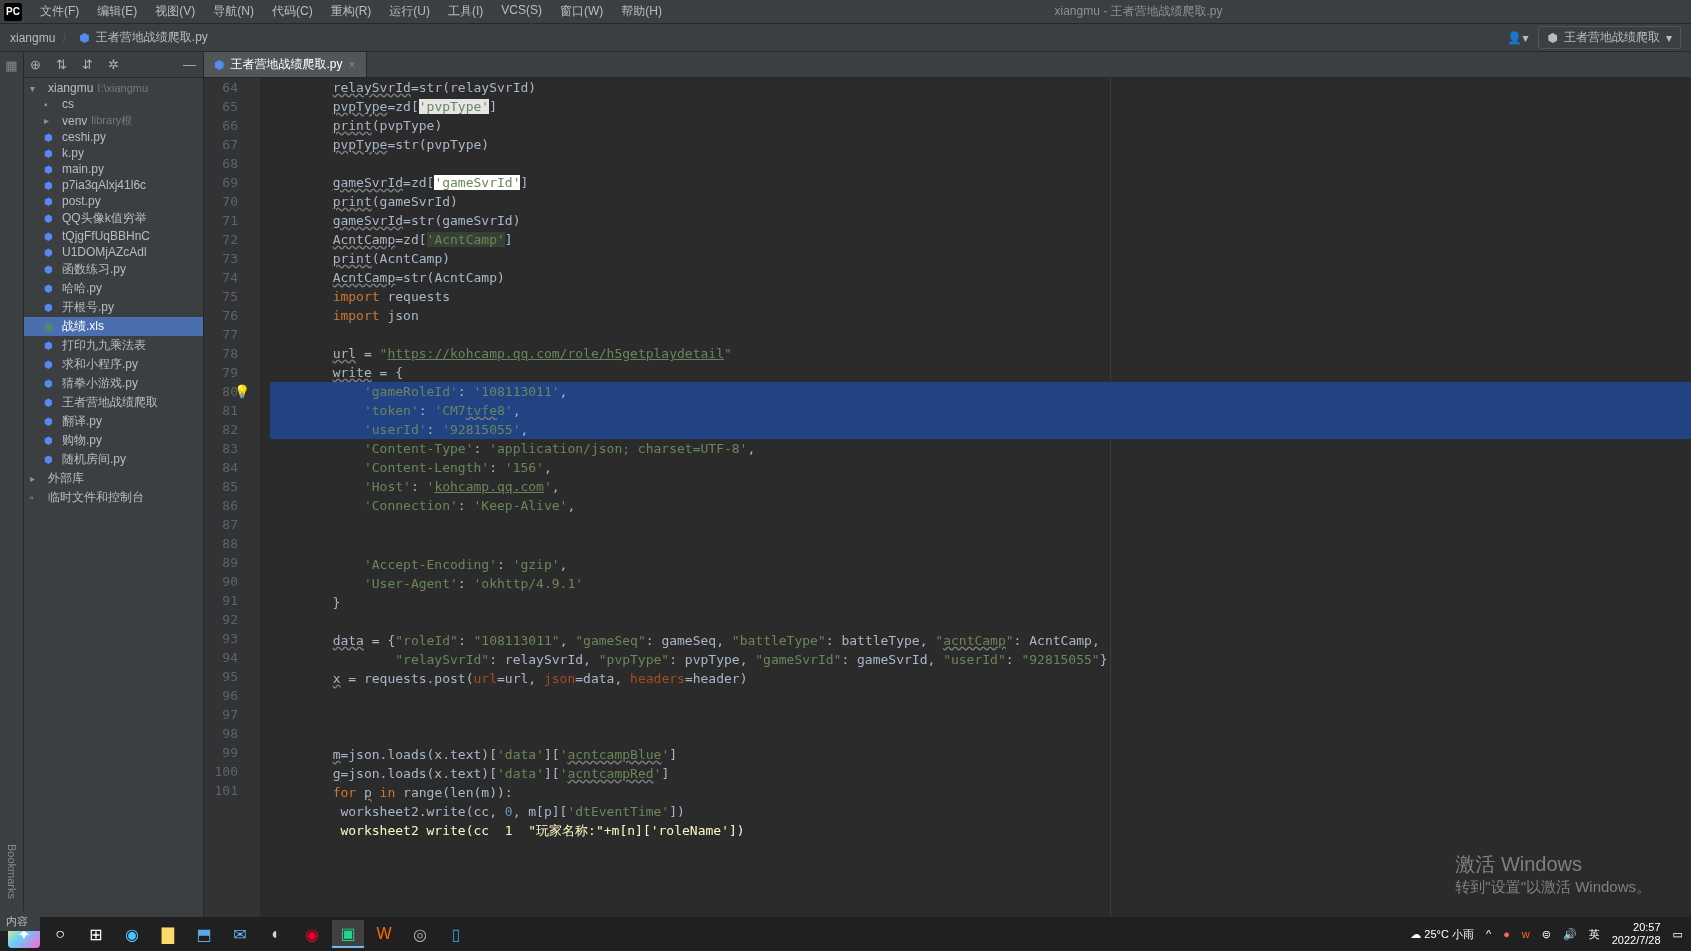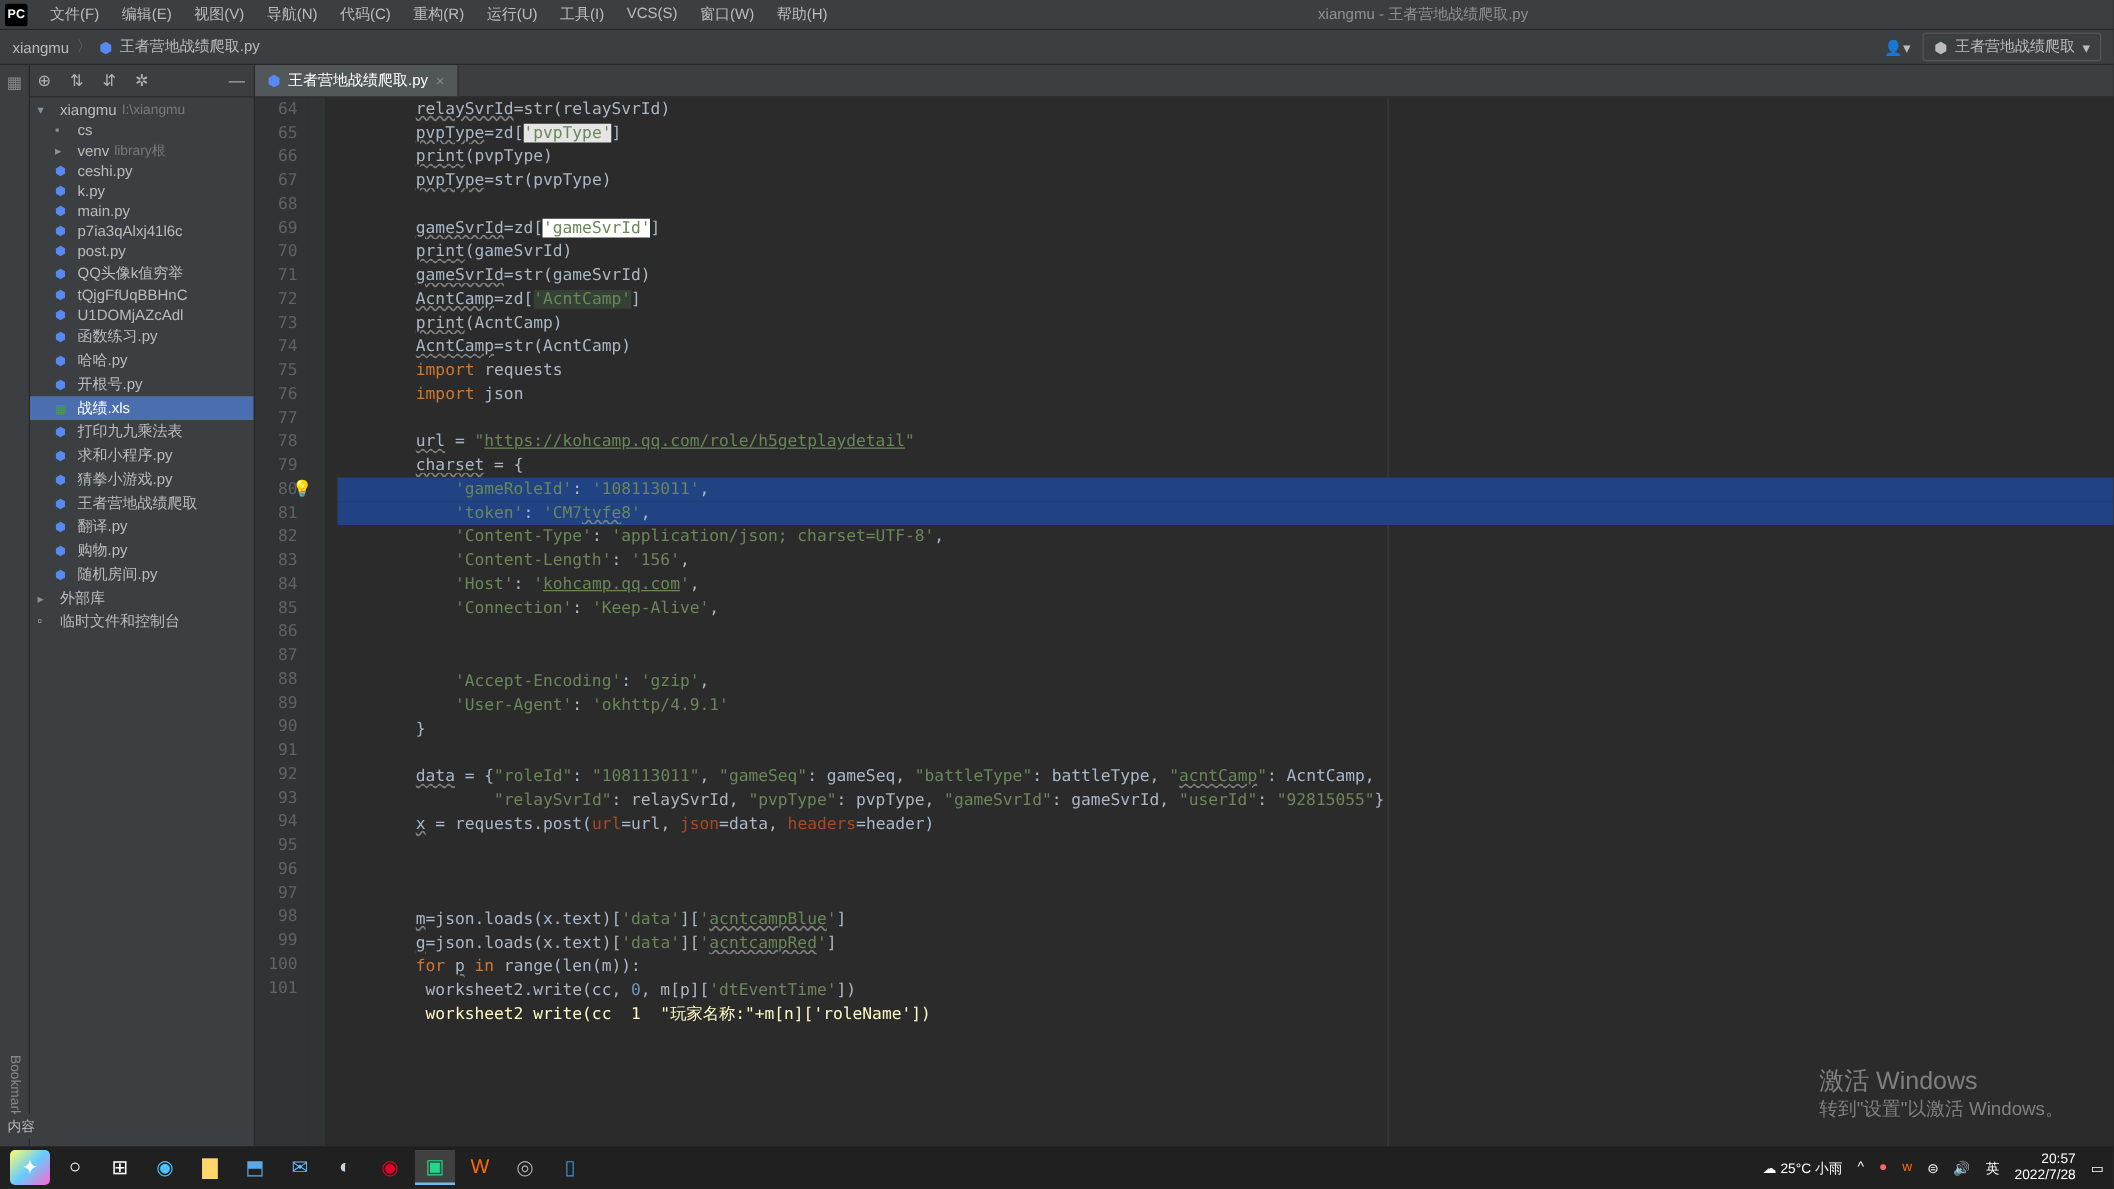--- a/index.html
+++ b/index.html
@@ -195,21 +195,21 @@
     .task-icon {
       width: 32px; height: 28px;
       display: flex; align-items:center; justify-content:center;
       color: #fff; font-size:16px; cursor:pointer;
     }
     .task-icon.active { background: #404040; border-bottom: 2px solid #76b9ed;}
     .task-right { display:flex; align-items:center; gap:12px; color:#fff; font-size:11px;}
     .tray-time { text-align:right; line-height:1.2;}
     .status-strip {
       position:absolute;
-      left:0; bottom:40px;
+      left:0; bottom:20px;
       height: 20px;
       background:#3c3f41;
       width:40px;
       color:#bbb;
       font-size:11px;
       display:flex;
       align-items:center;
       padding:0 6px;
     }
   </style>
@@ -430,23 +430,24 @@
           <div class="code-line" style="position: relative;">        <span class="underline">gameSvrId</span>=zd[<span class="str" style="background:#ffffff;">'gameSvrId'</span>]</div>
           <div class="code-line" style="position: relative;">        <span class="fn underline">print</span>(gameSvrId)</div>
           <div class="code-line" style="position: relative;">        <span class="underline">gameSvrId</span>=str(gameSvrId)</div>
           <div class="code-line" style="position: relative;">        <span class="underline">AcntCamp</span>=zd[<span class="str" style="background:#344134;">'AcntCamp'</span>]</div>
           <div class="code-line" style="position: relative;">        <span class="fn underline">print</span>(AcntCamp)</div>
           <div class="code-line" style="position: relative;">        <span class="underline">AcntCamp</span>=str(AcntCamp)</div>
           <div class="code-line" style="position: relative;">        <span class="kw">import</span> requests</div>
           <div class="code-line" style="position: relative;">        <span class="kw">import</span> json</div>
           <div class="code-line" style="position: relative;"></div>
           <div class="code-line" style="position: relative;">        <span class="underline">url</span> = <span class="str">"</span><span class="str" style="text-decoration:underline;">https://kohcamp.qq.com/role/h5getplaydetail</span><span class="str">"</span></div>
-          <div class="code-line" style="position: relative;">        <span class="underline">charset</span> = {</div>
+          <div class="code-line" style="position: relative;">        <span class="underline">write</span> = {</div>
           <div class="code-line highlight-bg" style="position: relative;"><span class="bulb">💡</span>            <span class="str">'gameRoleId'</span>: <span class="str">'108113011'</span>,</div>
           <div class="code-line highlight-bg" style="position: relative;">            <span class="str">'token'</span>: <span class="str">'CM7<span class="underline">tvfe</span>8'</span>,</div>
+          <div class="code-line highlight-bg" style="position: relative;">            <span class="str">'userId'</span>: <span class="str">'92815055'</span>,</div>
           <div class="code-line" style="position: relative;">            <span class="str">'Content-Type'</span>: <span class="str">'application/json; charset=UTF-8'</span>,</div>
           <div class="code-line" style="position: relative;">            <span class="str">'Content-Length'</span>: <span class="str">'156'</span>,</div>
           <div class="code-line" style="position: relative;">            <span class="str">'Host'</span>: <span class="str">'</span><span class="str" style="text-decoration:underline;">kohcamp.qq.com</span><span class="str">'</span>,</div>
           <div class="code-line" style="position: relative;">            <span class="str">'Connection'</span>: <span class="str">'Keep-Alive'</span>,</div>
           <div class="code-line" style="position: relative; margin-top: 40px;">            <span class="str">'Accept-Encoding'</span>: <span class="str">'gzip'</span>,</div>
           <div class="code-line" style="position: relative;">            <span class="str">'User-Agent'</span>: <span class="str">'okhttp/4.9.1'</span></div>
           <div class="code-line" style="position: relative;">        }</div>
           <div class="code-line" style="position: relative;"></div>
           <div class="code-line" style="position: relative;">        <span class="underline">data</span> = {<span class="str">"roleId"</span>: <span class="str">"108113011"</span>, <span class="str">"gameSeq"</span>: gameSeq, <span class="str">"battleType"</span>: battleType, <span class="str">"<span class="underline">acntCamp</span>"</span>: AcntCamp,</div>
           <div class="code-line" style="position: relative;">                <span class="str">"relaySvrId"</span>: relaySvrId, <span class="str">"pvpType"</span>: pvpType, <span class="str">"gameSvrId"</span>: gameSvrId, <span class="str">"userId"</span>: <span class="str">"92815055"</span>}</div>

